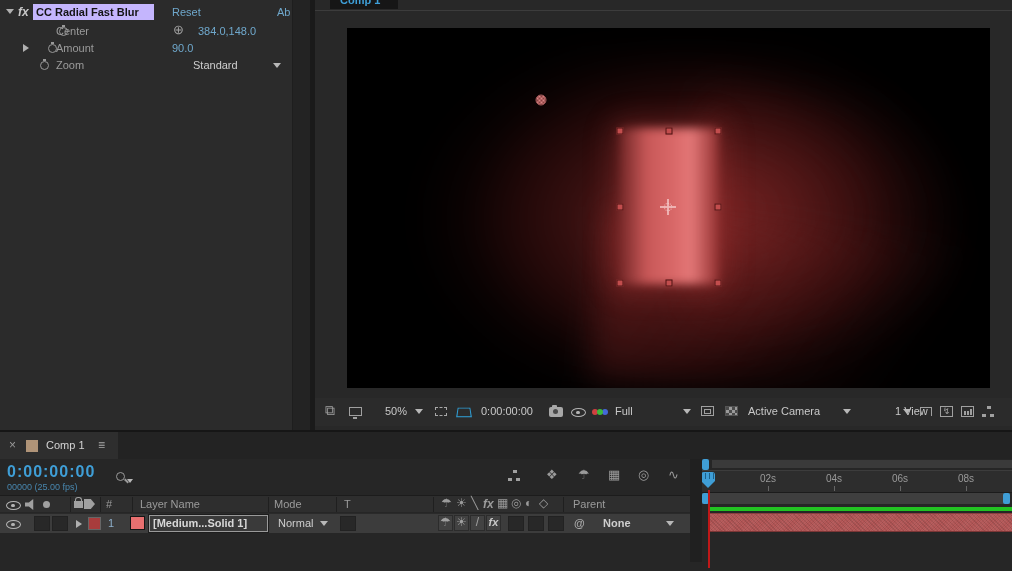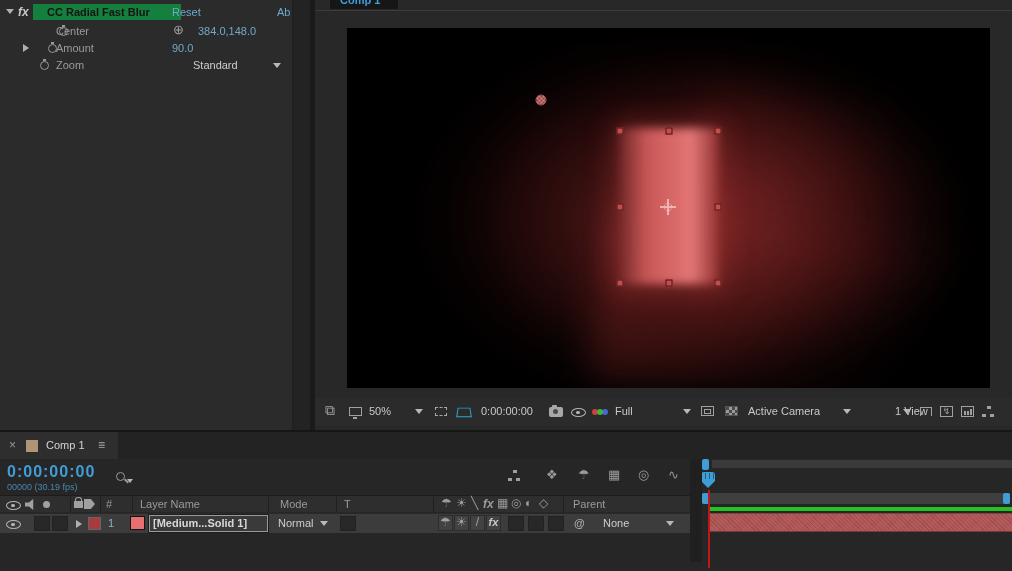--- a/index.html
+++ b/index.html
@@ -6,21 +6,21 @@
   html,body { width:1012px; height:571px; background:#262626; overflow:hidden;
               font-family:"Liberation Sans", sans-serif; font-size:11px; color:#a8a8a8; }
   #app { position:relative; width:1012px; height:571px; background:#262626; overflow:hidden; }
   .abs { position:absolute; }
 
   
   #ecp { position:absolute; left:0; top:0; width:310px; height:430px; background:#2b2b2b; }
   #ecp .scrollstrip { position:absolute; right:0; top:0; width:18px; height:100%; background:#232323; border-left:1px solid #1e1e1e; }
   .ecp-row { position:absolute; left:0; width:292px; height:17px; }
   .fx-glyph { font-style:italic; font-weight:bold; color:#c8c8c8; font-size:12px; }
-  .effect-name-box { position:absolute; left:33px; top:0; width:148px; height:16px; background:#15803d; color:#141414; font-weight:bold; line-height:16px; padding-left:14px; }
+  .effect-name-box { position:absolute; left:33px; top:0; width:121px; height:16px; background:#c4b5fd; color:#141414; font-weight:bold; line-height:16px; padding-left:3px; }
   .blue { color:#6fa8cc; }
   .graylab { color:#9b9b9b; }
 
   
   .tri-r { width:0; height:0; border-left:6px solid #b0b0b0; border-top:4px solid transparent; border-bottom:4px solid transparent; display:inline-block; }
   .tri-d { width:0; height:0; border-top:5px solid #b0b0b0; border-left:4px solid transparent; border-right:4px solid transparent; display:inline-block; }
   .dd-arrow { width:0; height:0; border-top:5px solid #b8b8b8; border-left:4px solid transparent; border-right:4px solid transparent; display:inline-block; }
   .sw { position:relative; width:9px; height:9px; border:1.4px solid #989898; border-radius:50%; display:inline-block; }
   .sw::before { content:''; position:absolute; top:-3.5px; left:2px; width:2.5px; height:2.5px; background:#989898; }
   .i-eye { position:relative; width:15px; height:10px; display:inline-block; }
@@ -102,21 +102,21 @@
   .tl-headers .h { position:absolute; top:2px; color:#9b9b9b; }
   .tl-gap { position:absolute; left:690px; top:27px; width:12px; height:103px; background:#202020; }
   .tl-row { position:absolute; left:0; top:81px; width:690px; height:20px; background:#3c3c3c; border-top:1px solid #2a2a2a; }
   .cell { position:absolute; width:16px; height:15px; background:#282828; border:1px solid #222; top:2px; }
   .swcell { position:absolute; width:15px; height:16px; background:#424242; border:1px solid #2c2c2c; top:1px; text-align:center; }
   .label-chip { position:absolute; left:88px; top:3px; width:13px; height:13px; background:#a83c3c; border:1px solid #666; }
   .solid-swatch { position:absolute; left:130px; top:2px; width:15px; height:14px; background:#e87070; border:1px solid #151515; }
   .layer-name-box { position:absolute; left:149px; top:1px; width:119px; height:17px; background:#3a3a3a; border:1px solid #9a9a9a; box-shadow:0 0 0 1px #1d1d1d; color:#d8d8d8; line-height:15px; padding-left:3px; font-weight:bold; }
   .mode-dd { position:absolute; left:272px; top:1px; width:62px; height:17px; color:#cecece; line-height:17px; padding-left:6px; }
   .mode-dd .dd-arrow { position:absolute; right:6px; top:6px; }
-  .parent-dd { position:absolute; left:595px; top:1px; width:85px; height:17px; color:#cecece; line-height:17px; padding-left:8px; }
+  .parent-dd { position:absolute; left:595px; top:1px; width:85px; height:17px; color:#cecece; line-height:17px; padding-left:8px;font-weight:bold; }
   .parent-dd .dd-arrow { position:absolute; right:6px; top:6px; }
   
   .ruler-zone { position:absolute; left:700px; top:27px; width:312px; height:34px; }
   .nav-strip { position:absolute; left:12px; top:1px; width:300px; height:8px; background:#3a3a3a; }
   .nav-bracket { position:absolute; left:2px; top:0; width:7px; height:11px; background:#3f9ed6; border-radius:2px; }
   .ruler { position:absolute; left:0; top:11px; width:312px; height:23px; background:#2d2d2d; border-top:1px solid #3c3c3c; border-bottom:1px solid #1c1c1c; }
   .tlab { position:absolute; top:2px; font-size:10px; color:#9a9a9a; transform:translateX(-50%); }
   .tick { position:absolute; top:15px; width:1px; height:5px; background:#666; }
   .playhead { position:absolute; left:1px; top:13px; width:14px; height:18px; }
   .ph-head { width:14px; height:9px; background:#3f9ed6; border-radius:3px 3px 0 0;
@@ -186,21 +186,21 @@
       <div class="hdl" style="left:371px; top:255px;"></div>
       <div class="anchor" style="left:321px; top:179px;">
           <i></i>
         </div>
       <div class="fxcenter" style="left:194px; top:72px;"></div>
     </div>
 
     <div id="vtoolbar">
       <span class="it g" style="left:10px; top:6px; font-size:14px;">⧉</span>
       <span class="it i-monitor" style="left:34px; top:9px;"></span>
-      <span class="it txt" style="left:54px;">50%</span>
+      <span class="it txt" style="left:70px;">50%</span>
       <span class="it dd-arrow" style="left:100px; top:11px;"></span>
       <span class="it i-roi" style="left:120px; top:9px;"></span>
       <span class="it i-safe" style="left:142px; top:9px;"></span>
       <span class="it txt" style="left:166px;">0:00:00:00</span>
       <span class="it i-cam" style="left:234px; top:9px;"></span>
       <span class="it i-eye" style="left:256px; top:9px;"></span>
       <span class="it i-rgb" style="left:277px; top:9px;"></span>
       <span class="it txt" style="left:300px;">Full</span>
       <span class="it dd-arrow" style="left:368px; top:11px;"></span>
       <span class="it i-sqinsq" style="left:386px; top:8px;"></span>
@@ -220,52 +220,63 @@
     <div class="tl-tabbar">
       <div class="tl-tab-active">
         <span class="tl-close">×</span>
         <span class="comp-chip"></span>
         <span class="tl-tab-label">Comp 1</span>
         <span class="tl-menu">≡</span>
       </div>
     </div>
 
     <div class="tl-timecode">0:00:00:00</div>
-    <div class="tl-frameinfo">00000 (30.19 fps)</div>
+    <div class="tl-frameinfo">00000 (25.00 fps)</div>
     <div class="tl-search"><span class="i-mag"></span><span class="dd-arrow"></span></div>
 
     <span class="tb-ico i-network" style="left:508px; top:38px;"></span>
     <span class="tb-ico g" style="left:546px; top:37px; font-size:13px;">❖</span>
     <span class="tb-ico g" style="left:578px; top:37px; font-size:13px;">☂</span>
     <span class="tb-ico g" style="left:608px; top:37px; font-size:13px;">▦</span>
     <span class="tb-ico g" style="left:638px; top:37px; font-size:13px;">◎</span>
     <span class="tb-ico g" style="left:668px; top:37px; font-size:13px;">∿</span>
 
     <div class="ruler-zone">
       <div class="nav-strip"></div>
       <div class="nav-bracket"></div>
+      <div class="ruler">
+        <span class="tlab" style="left:8px;">0s</span>
+        <span class="tlab" style="left:68px;">02s</span>
+        <span class="tlab" style="left:134px;">04s</span>
+        <span class="tlab" style="left:200px;">06s</span>
+        <span class="tlab" style="left:266px;">08s</span>
+        <span class="tick" style="left:68px;"></span>
+        <span class="tick" style="left:134px;"></span>
+        <span class="tick" style="left:200px;"></span>
+        <span class="tick" style="left:266px;"></span>
+      </div>
       <div class="playhead">
         <div class="ph-head"></div>
         <div class="ph-tri"></div>
       </div>
     </div>
 
     <div class="tl-headers">
       <span class="i-eye abs" style="left:6px; top:3px;"></span>
       <span class="i-speaker abs" style="left:25px; top:3px;"></span>
       <span class="i-solo abs" style="left:43px; top:5px;"></span>
       <span class="i-lock abs" style="left:56px; top:1px;"></span>
       <span class="colsep" style="left:70px;"></span>
       <span class="i-tag abs" style="left:84px; top:3px;"></span>
       <span class="colsep" style="left:100px;"></span>
       <span class="h" style="left:106px;">#</span>
       <span class="colsep" style="left:132px;"></span>
       <span class="h" style="left:140px;">Layer Name</span>
       <span class="colsep" style="left:268px;"></span>
-      <span class="h" style="left:280px;">Mode</span>
+      <span class="h" style="left:274px;">Mode</span>
       <span class="colsep" style="left:336px;"></span>
       <span class="h" style="left:344px;">T</span>
       <span class="h" style="left:358px;margin-top:24px;">TrkMat</span>
       <span class="colsep" style="left:433px;"></span>
       <span class="h g" style="left:441px; top:1px;">☂</span>
       <span class="h g" style="left:456px; top:1px;">☀</span>
       <span class="h g" style="left:471px; top:1px;">╲</span>
       <span class="h fx-glyph" style="left:483px; top:1px;">fx</span>
       <span class="h g" style="left:497px; top:1px;">▦</span>
       <span class="h g" style="left:511px; top:1px;">◎</span>

